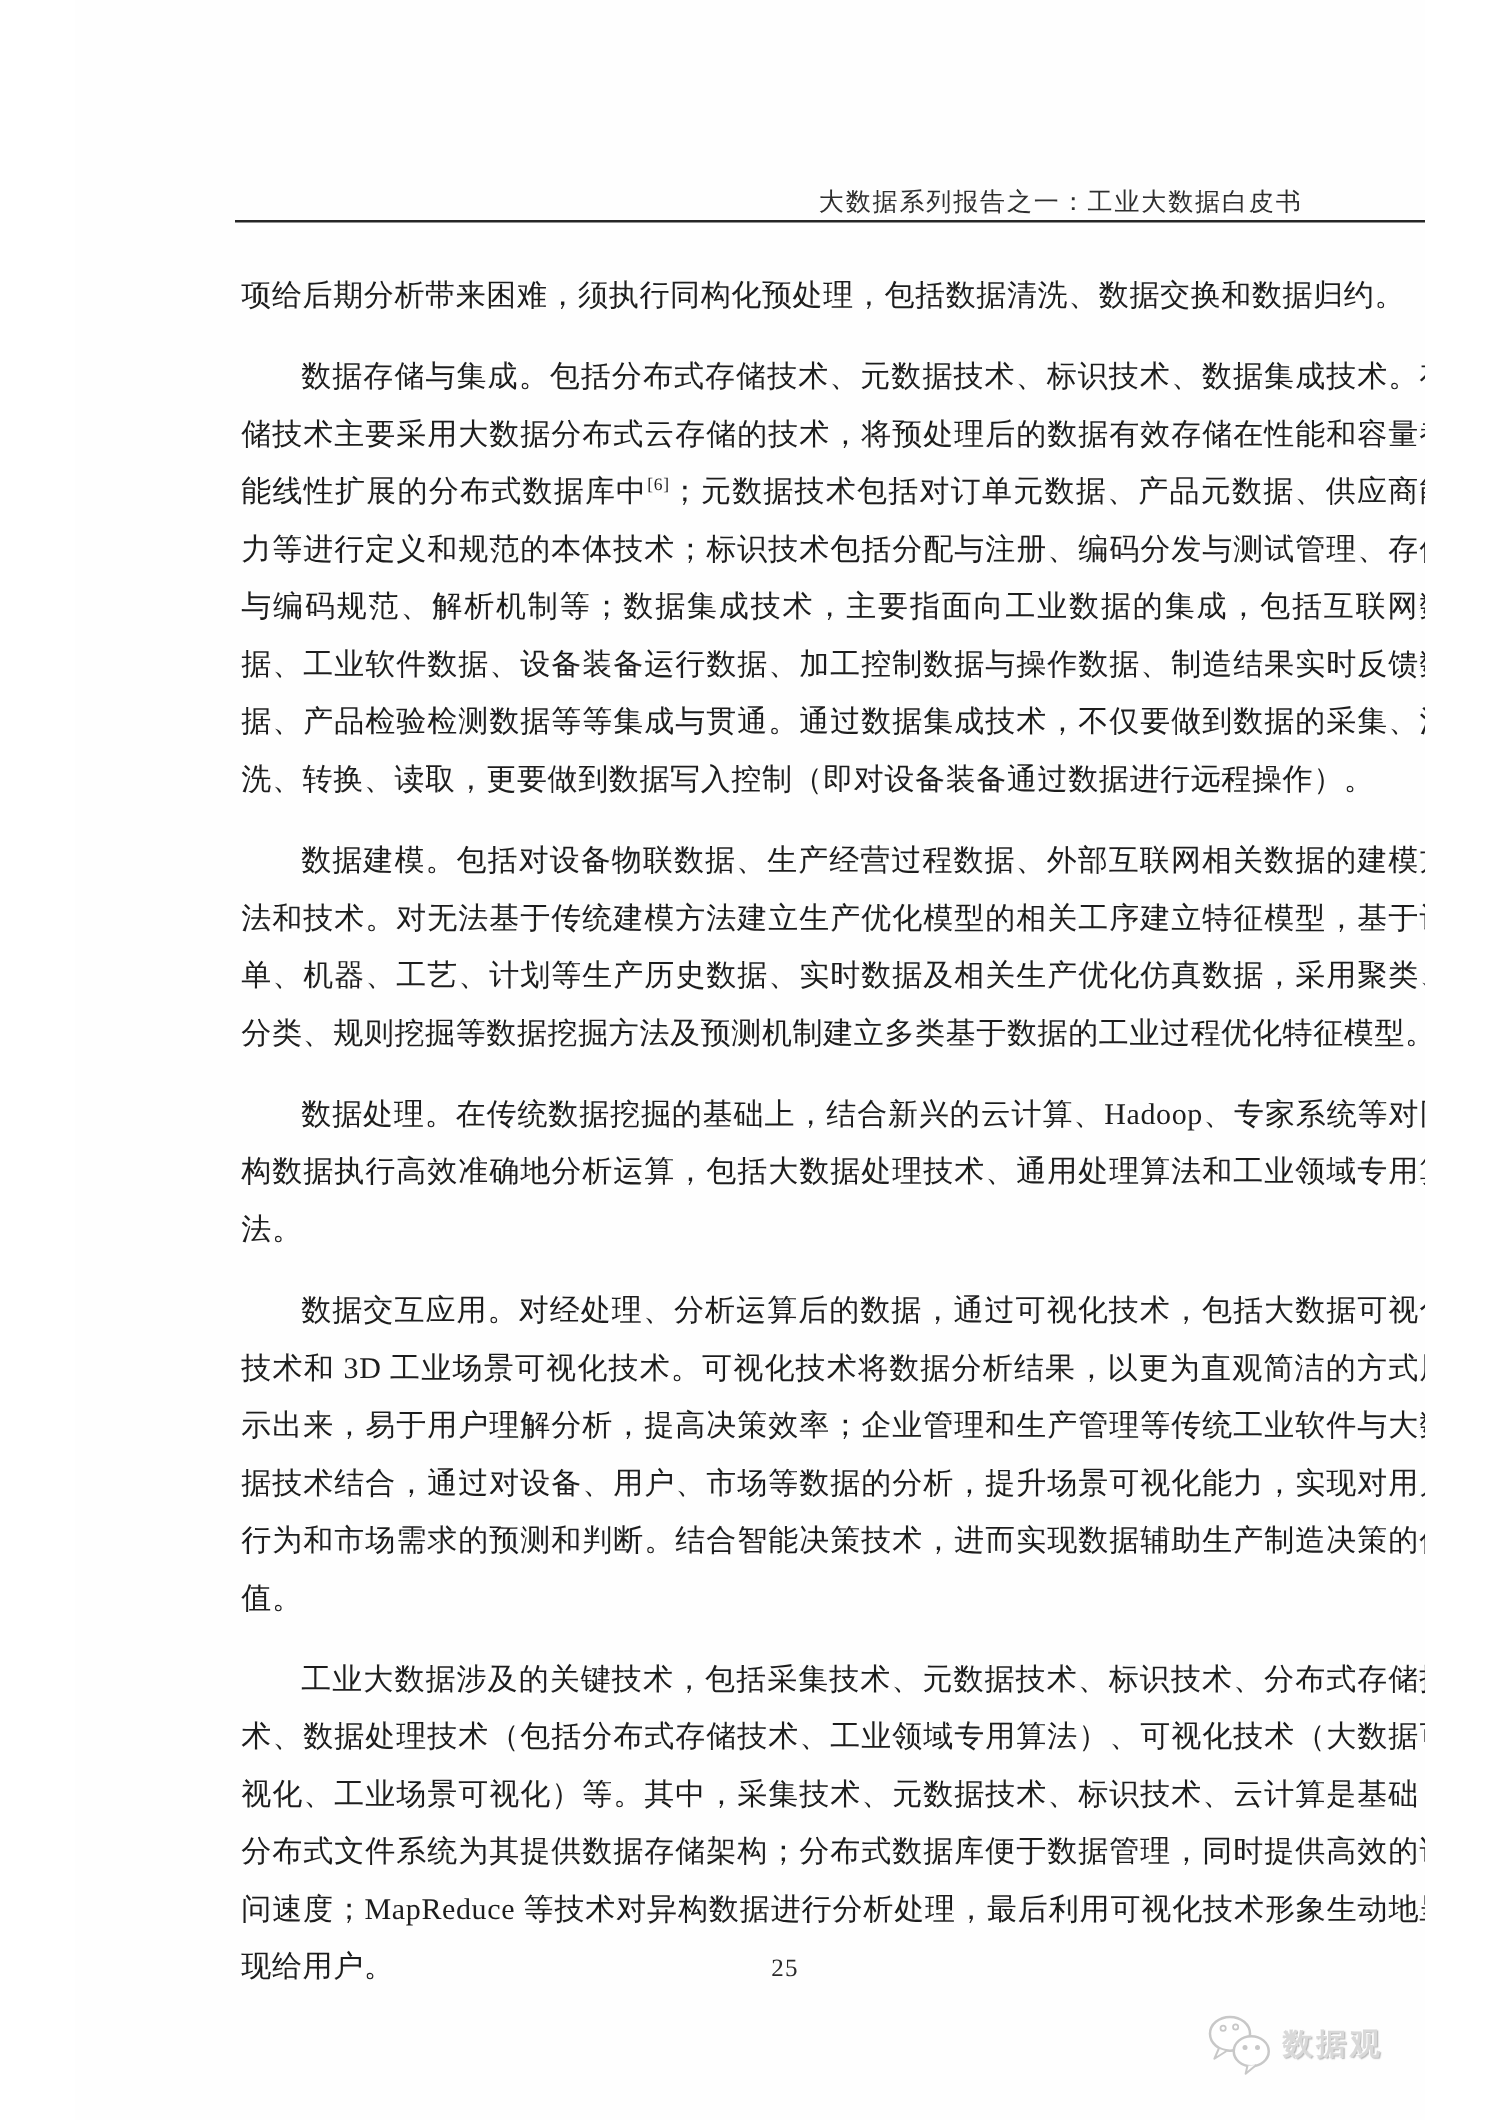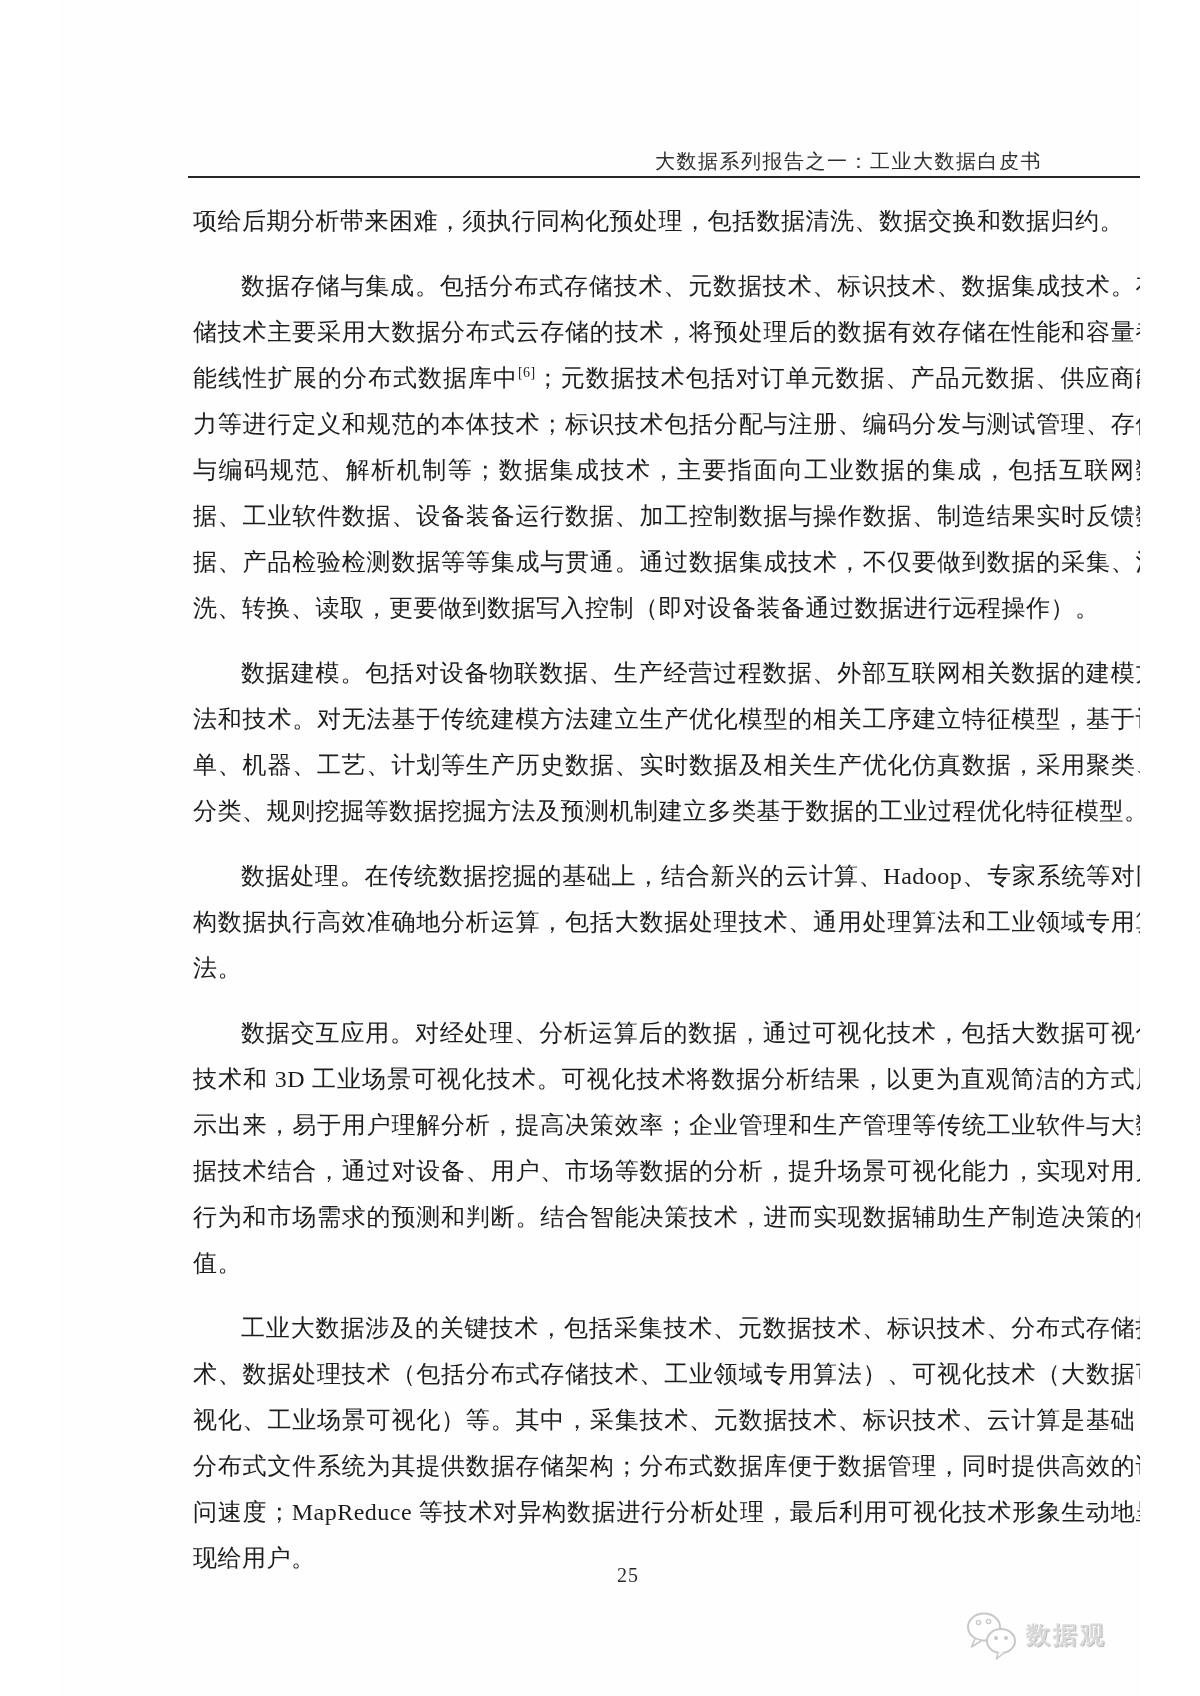--- a/index.html
+++ b/index.html
@@ -26,21 +26,21 @@
     position: absolute;
     top: 176px;
     left: 128px;
     width: 977px;
     height: 2px;
     background: #262626;
   }
   .doc-body {
     position: absolute;
     left: 133px;
-    top: 198px;
+    top: 214px;
     width: 967px;
   }
   .para {
     margin: 0;
     font-size: 24px;
     line-height: 46px;
     letter-spacing: 0.5px;
     text-align: justify;
     text-justify: inter-ideograph;
     text-indent: 2em;

